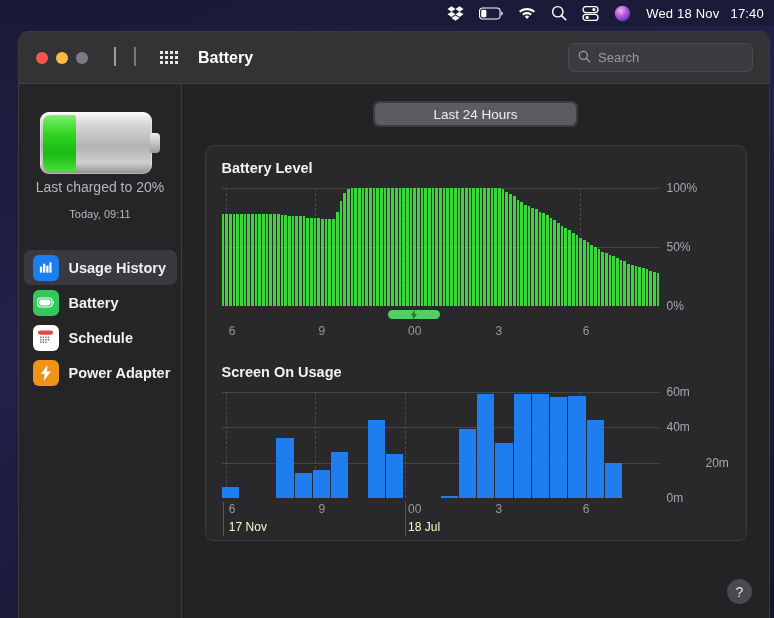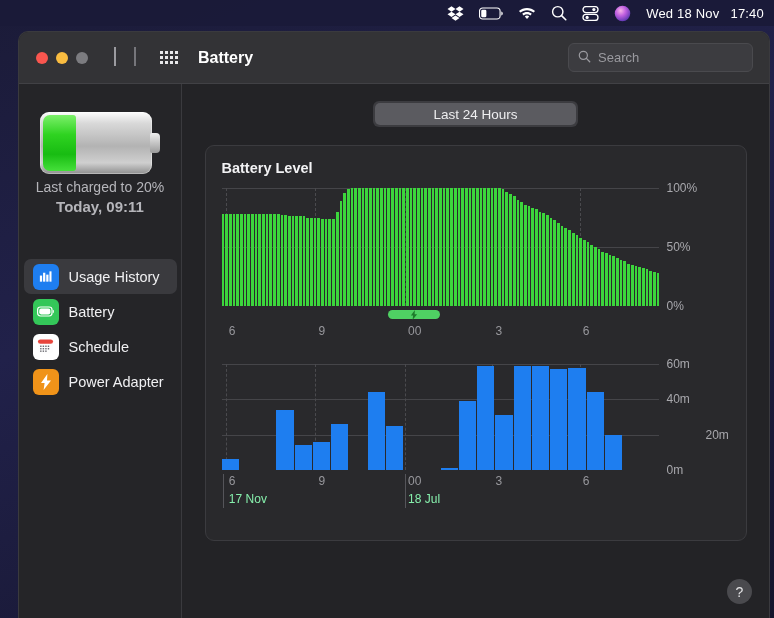--- a/index.html
+++ b/index.html
@@ -105,23 +105,23 @@
     position: absolute; right: 0; top: 21px; width: 10px; height: 20px;
     border-radius: 2px 4px 4px 2px;
     background: linear-gradient(180deg,#efefef,#9a9a9a);
   }
 
   .lvl-main {
     margin-top: 30px; font-size: 15px; font-weight: bold; color: #f2f2f4;
     text-align: center;
   }
   .lvl-sub { margin-top: 5px; font-size: 14px; color: #b5b5ba; text-align: center; }
-  .lvl-sub2 { margin-top: 3px; font-size: 15px; color: #b5b5ba; text-align: center; font-weight: bold; }
-
-  .navlist { margin-top: 44px; width: 153px; }
+  .lvl-sub2 { margin-top: 13px; font-size: 11px; color: #b5b5ba; text-align: center; }
+
+  .navlist { margin-top: 30px; width: 153px; font-weight: bold; }
   .navitem {
     display: flex; align-items: center; gap: 10px;
     height: 35px; padding-left: 9px; border-radius: 7px;
     cursor: default;
   }
   .navitem.selected { background: #3a3a3e; }
   .navitem .label { font-size: 14.5px; color: #f0f0f2; }
   .navicon {
     width: 26px; height: 26px; border-radius: 6px;
     display: flex; align-items: center; justify-content: center;
@@ -173,21 +173,21 @@
     position: absolute; font-size: 12px; color: #a8a8ad;
   }
   .ylabels div { position: absolute; left: 0; transform: translateY(-50%); white-space: nowrap; }
 
   .xlabels { position: relative; height: 18px; margin-top: 4px; }
   .xlabels span {
     position: absolute; top: 0; font-size: 12px; color: #97979c;
   }
   .datelabels { position: relative; height: 16px; }
   .datelabels span {
-    position: absolute; top: 0; font-size: 12px; color: #86efac; white-space: nowrap;
+    position: absolute; top: 0; font-size: 12px; color: #fef9c3; white-space: nowrap;
   }
   .daysep {
     position: absolute; width: 1px; background: #55555a;
   }
 
   .chargepill {
     position: absolute; height: 9px; border-radius: 5px;
     background: #4fd063;
     display: flex; align-items: center; justify-content: center;
   }
@@ -521,20 +521,21 @@
                   <span style="left: 7.37px;">6</span>
                   <span style="left: 96.955px;">9</span>
                   <span style="left: 186.54px;">00</span>
                   <span style="left: 273.94px;">3</span>
                   <span style="left: 361.34px;">6</span>
                 </div>
             </div>
           </div>
 
           <div style="margin-top:22px;">
+            <div class="chart-title">Screen On Usage</div>
             <div class="plotwrap">
               <div class="plot" id="plot1" style="height:106px; width:437px;">
                   <div class="gridline-h" style="top: 70.6667px;"></div>
                   <div class="gridline-h" style="top: 35.3333px;"></div>
                   <div class="gridline-h" style="top: 0px;"></div>
                   <div class="gridline-v" style="left: 4.37px;"></div>
                   <div class="gridline-v" style="left: 93.955px;"></div>
                   <div class="gridline-v" style="left: 183.54px;"></div>
                   <div class="gridline-v" style="left: 270.94px;"></div>
                   <div class="gridline-v" style="left: 358.34px;"></div>

